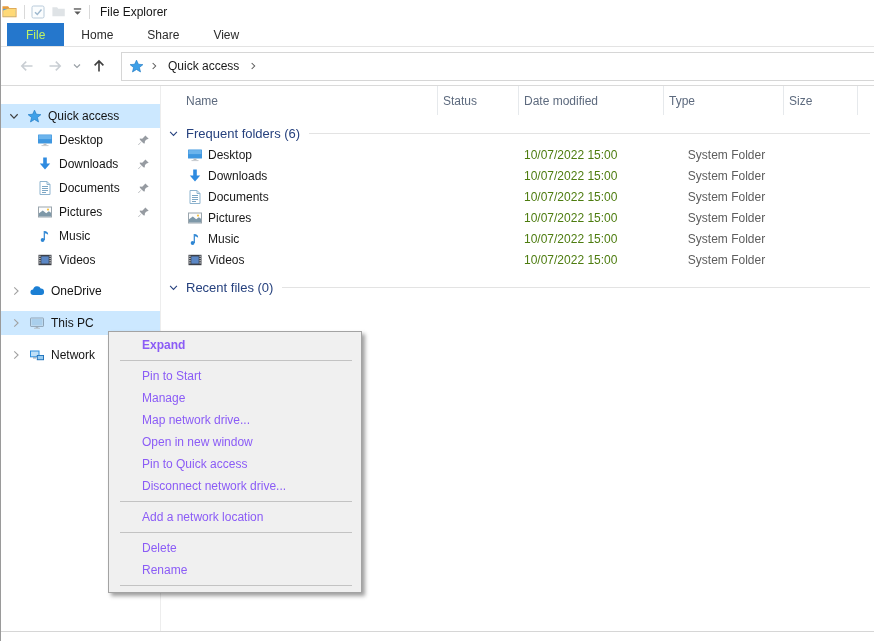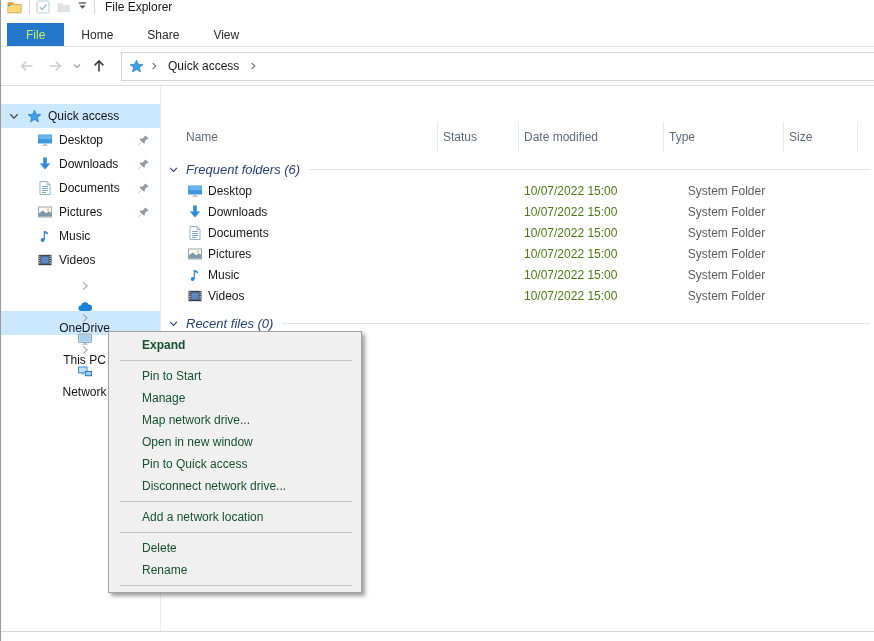--- a/index.html
+++ b/index.html
@@ -1,21 +1,21 @@
 <!DOCTYPE html>
 <html><head>
 <meta charset="utf-8">
 <style>
   * { margin:0; padding:0; box-sizing:border-box; }
   html,body { background:#fff; }
   body { font-family:"Liberation Sans","DejaVu Sans",sans-serif; font-size:12px; color:#1e1e1e; }
   .window { position:relative; width:874px; height:641px; background:#fff; border-left:1px solid #9a9a9a; overflow:hidden; }
 
   
-  .titlebar { height:23px; display:flex; padding-left:5px; gap:6px; }
+  .titlebar { height:23px; display:flex; align-items:center; gap:6px; }
   .titlebar .vsep { width:1px; height:14px; background:#d9d9d9; }
   .titlebar-text { font-size:12px; color:#161616; margin-left:4px; }
   .ico { display:inline-flex; flex:0 0 auto; }
 
   
   .tabs { height:24px; display:flex; align-items:stretch; padding-left:6px; border-bottom:1px solid #e3e3e3; }
   .tab { display:flex; align-items:center; padding:0 17px; color:#2b2b2b; cursor:default; }
   .tab.file { background:#2577cc; color:#bef264; padding:0 19px; }
 
   
@@ -27,49 +27,49 @@
 
   
   .bodyrow { display:flex; height:545px; }
 
   
   .sidebar { width:160px; border-right:1px solid #ededed; padding-top:18px; flex:0 0 auto; }
   .side-item { height:24px; display:flex; align-items:center; gap:6px; }
   .side-item .lbl { color:#141414; white-space:nowrap; }
   .side-root { padding-left:6px; }
   .side-child { padding-left:36px; }
-  .side-group { padding-left:8px;flex-direction:column; }
+  .side-group { padding-left:8px; }
   .side-item.sel { background:#cce8ff; }
   .pin { margin-left:auto; margin-right:10px; }
   .gap7 { height:7px; } .gap8 { height:8px; }
 
   
-  .main { flex:1; position:relative;margin-top:36px; }
+  .main { flex:1; position:relative; }
   .colheads { height:29px; display:flex; align-items:center; color:#5d6a7e; }
   .col { height:29px; display:flex; align-items:center; border-right:1px solid #e6e9ec; padding-left:5px; }
   .col.name { width:277px; padding-left:25px; }
   .col.status { width:81px; }
   .col.date { width:145px; }
   .col.type { width:120px; }
   .col.size { width:74px; }
 
-  .grouphead { height:21px; display:flex; align-items:center; margin-top:8px; padding-left:6px; color:#26417e; font-size:13px;font-style:italic; }
+  .grouphead { height:21px; display:flex; align-items:center; margin-top:8px; padding-left:6px; color:#26417e; font-size:13px; }
   .grouphead .rule { flex:1; height:1px; background:#e3e3e3; margin:0 4px 0 9px; }
   .grouphead .gh-label { margin-left:6px; }
 
   .filerow { height:21px; display:flex; align-items:center; }
   .cell { padding-left:5px; white-space:nowrap; overflow:hidden; }
   .cell.name { width:277px; padding-left:26px; display:flex; align-items:center; gap:5px; color:#191919; }
   .cell.status { width:81px; }
   .cell.date { width:145px; color:#4d7c0f; }
   .cell.type { width:120px; color:#5d5d5d;text-align:center; }
 
   
   .ctxmenu { position:absolute; left:107px; top:331px; width:254px; background:#f0f0f0; border:1px solid #a3a3a3; box-shadow:3px 3px 4px rgba(0,0,0,.38); padding:2px 0; z-index:10; }
-  .mi { height:22px; line-height:22px; padding-left:33px; color:#14532d; cursor:default; }
+  .mi { height:22px; line-height:22px; padding-left:33px; color:#8b5cf6; cursor:default; }
   .mi.default { font-weight:bold; }
   .msep { height:1px; background:#c3c3c3; margin:4px 9px 4px 11px; }
 
   
   .statusbar { height:10px; border-top:1px solid #d6d6d6; background:#fff; }
 </style>
 </head>
 <body>
 
 <svg width="0" height="0" style="position:absolute" aria-hidden="true">

